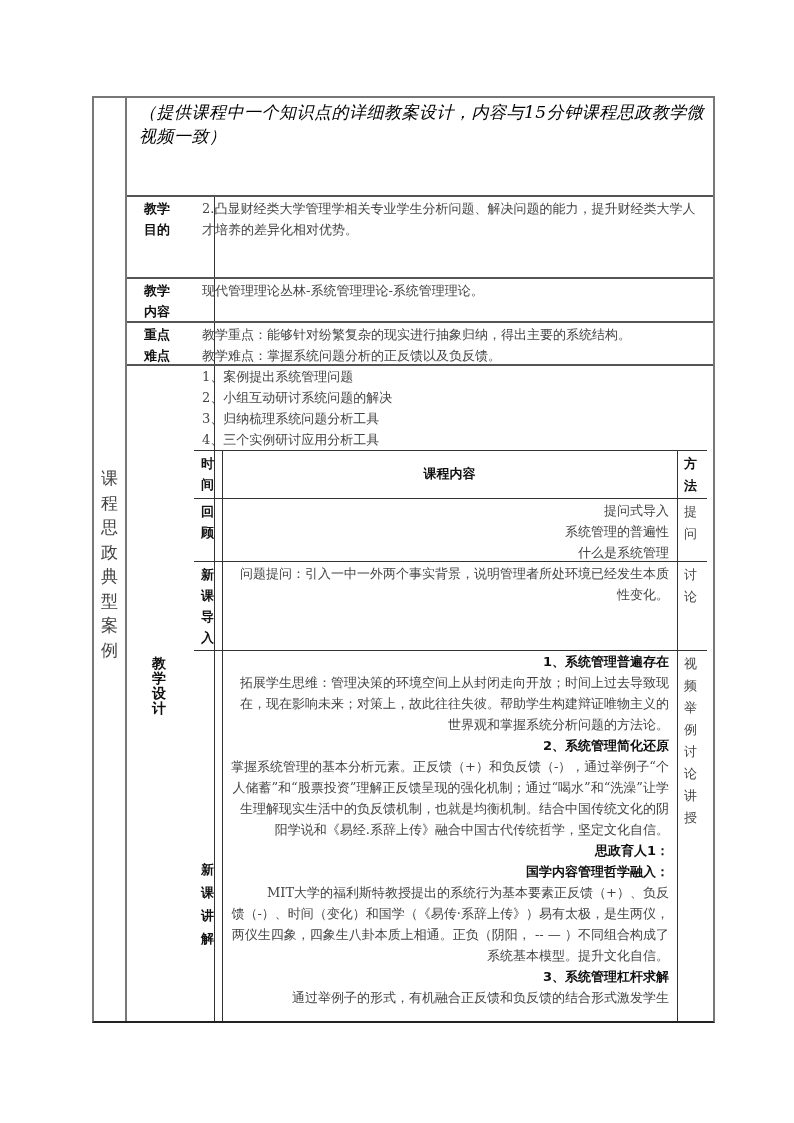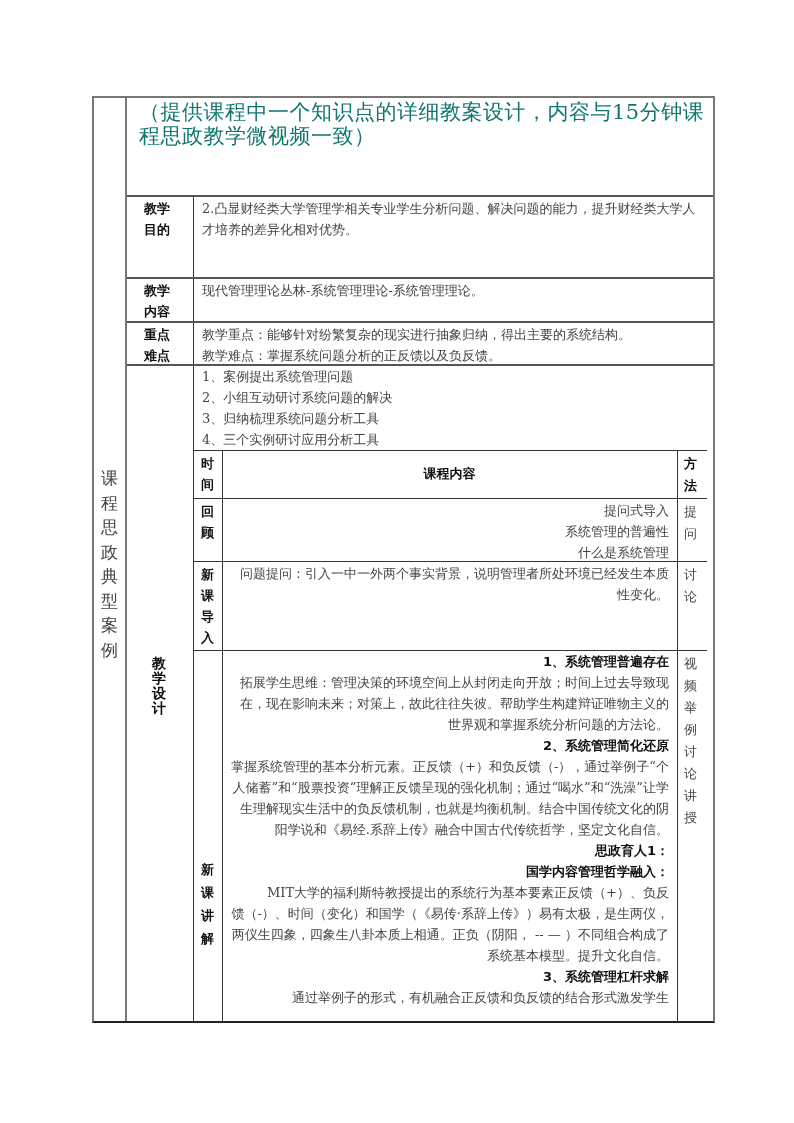--- a/index.html
+++ b/index.html
@@ -1,24 +1,24 @@
 <!DOCTYPE html>
 <html><head>
 <meta charset="utf-8">
 <style>
   html,body{margin:0;padding:0;background:#fff;}
   body{width:794px;height:1123px;position:relative;font-family:"DejaVu Serif","Liberation Serif",serif;color:#222;overflow:hidden;}
   .page{position:absolute;left:92px;top:96px;width:623px;height:927px;border:2px solid #777;border-bottom:2px solid #222;box-sizing:border-box;}
   .leftcol{position:absolute;left:0;top:0;width:33px;height:100%;border-right:2px solid #777;box-sizing:border-box;}
   .leftcol .vt{position:absolute;left:0;top:368px;width:31px;text-align:center;font-size:17px;line-height:24.5px;color:#444;}
   .main{position:absolute;left:33px;top:0;right:0;bottom:0;}
-  .intro{position:absolute;left:12px;top:2px;right:6px;font-size:21px;line-height:24px;color:#0f766e;letter-spacing:0.5px;}
+  .intro{position:absolute;left:12px;top:2px;right:6px;font-size:17px;line-height:24px;color:#000000;letter-spacing:0.5px;font-style:italic;}
   .grid{position:absolute;left:0;top:97px;right:0;bottom:0;font-size:13px;color:#444;}
   .row{position:absolute;left:0;right:0;border-top:2px solid #555;}
-  .lbl{position:absolute;left:0;top:0;width:67px;height:100%;border-right:1.5px solid #333;box-sizing:border-box;font-family:"DejaVu Sans","Liberation Sans",sans-serif;font-weight:bold;font-size:13px;color:#111;line-height:21px;padding-left:17px;padding-top:1px;}
+  .lbl{position:absolute;left:0;top:0;width:88px;height:100%;border-right:1.5px solid #333;box-sizing:border-box;font-family:"DejaVu Sans","Liberation Sans",sans-serif;font-weight:bold;font-size:13px;color:#111;line-height:21px;padding-left:17px;padding-top:1px;}
   .cnt{position:absolute;left:75px;top:1px;right:6px;line-height:21px;}
   .sub{position:absolute;left:67px;right:6px;border-top:1.5px solid #333;}
   .tcol{position:absolute;left:0;top:0;width:29px;height:100%;border-right:1.5px solid #333;box-sizing:border-box;font-family:"DejaVu Sans","Liberation Sans",sans-serif;font-weight:bold;font-size:13px;color:#111;line-height:21px;padding-left:7px;padding-top:2px;}
   .ccol{position:absolute;left:36px;top:1px;right:38px;line-height:21px;text-align:right;}
   .mcol{position:absolute;right:0;top:0;width:30px;height:100%;border-left:1.5px solid #333;box-sizing:border-box;line-height:22px;padding-left:6px;padding-top:2px;}
   .bh{font-family:"DejaVu Sans","Liberation Sans",sans-serif;font-weight:bold;color:#111;}
   .ind{text-indent:2em;}
 </style>
 </head>
 <body>

